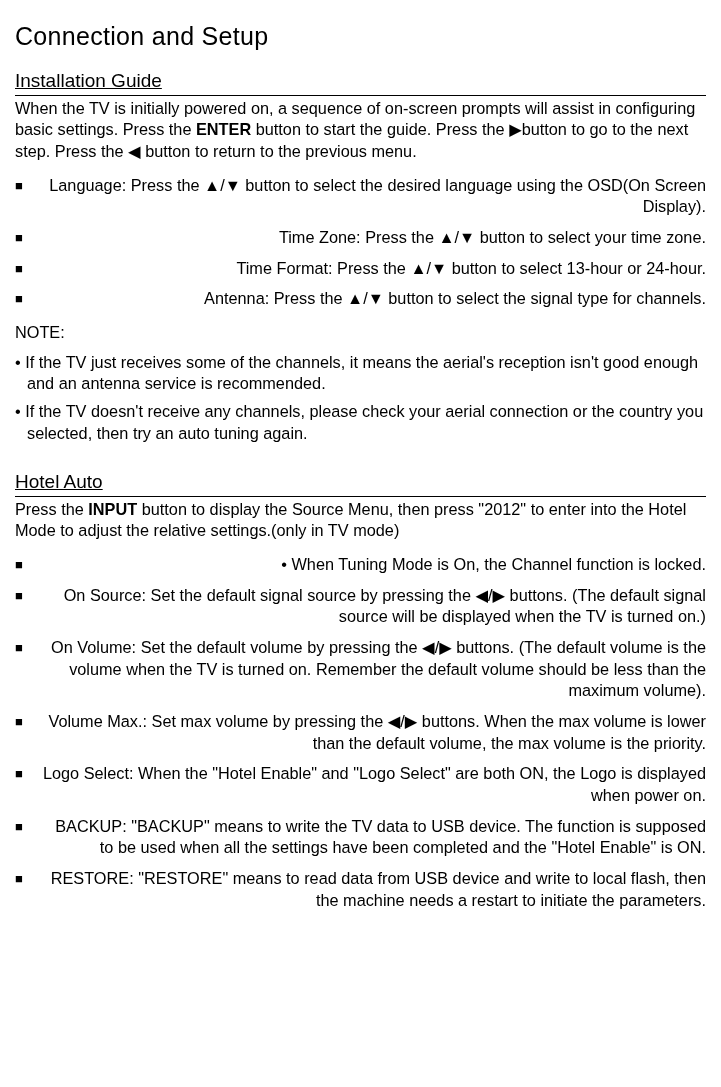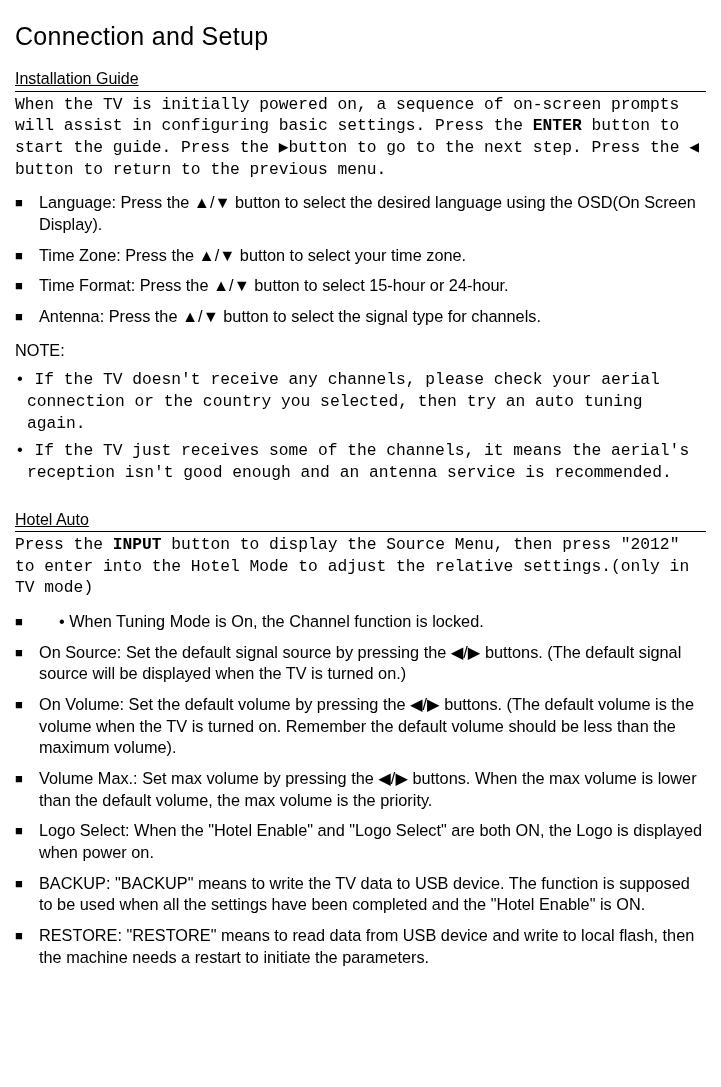--- a/index.html
+++ b/index.html
@@ -12,41 +12,41 @@
       line-height: 1.33;
       font-weight: 400;
     }
     h1 {
       font-size: 25px;
       font-weight: 300;
       margin: 0 0 15px 0;
       letter-spacing: 0.3px;
     }
     h2 {
-      font-size: 16px;
+      font-size: 19px;
       font-weight: normal;
       margin: 0 0 2px 0;
       text-decoration: underline;
       border-bottom: 1px solid #000;
       padding-bottom: 1px;
     }
     h2.hotel {
       margin-top: 25px;
     }
     p {
       margin: 0 1px 12px 0;
-      font-family: Liberation Mono, monospace;
     }
     .strong {
       font-weight: bold;
     }
     ul.square {
       list-style: none;
       padding-left: 20px;
       margin: 12px 0;
+      text-align: right;
     }
     ul.square > li {
       margin-bottom: 9px;
       position: relative;
       padding-left: 4px;
     }
     ul.square > li:before {
       content: "■";
       position: absolute;
       left: -20px;
@@ -78,28 +78,28 @@
 
 <h2>Installation Guide</h2>
 
 <p>
   <span>When the TV is initially powered on, a sequence of on-screen prompts will assist in configuring basic settings. Press the </span><span class="strong">ENTER</span><span> button to start the guide. Press the ▶button to go to the next step. Press the ◀ button to return to the previous menu.</span>
 </p>
 
 <ul class="square">
   <li>Language: Press the ▲/▼ button to select the desired language using the OSD(On Screen Display).</li>
   <li>Time Zone: Press the ▲/▼ button to select your time zone.</li>
-  <li>Time Format: Press the ▲/▼ button to select 15-hour or 24-hour.</li>
+  <li>Time Format: Press the ▲/▼ button to select 13-hour or 24-hour.</li>
   <li>Antenna: Press the ▲/▼ button to select the signal type for channels.</li>
 </ul>
 
 <div class="note-label">NOTE:</div>
 <div class="notes">
+  <p>• If the TV just receives some of the channels, it means the aerial's reception isn't good enough and an antenna service is recommended.</p>
   <p>• If the TV doesn't receive any channels, please check your aerial connection or the country you selected, then try an auto tuning again.</p>
-  <p>• If the TV just receives some of the channels, it means the aerial's reception isn't good enough and an antenna service is recommended.</p>
 </div>
 
 <h2 class="hotel">Hotel Auto</h2>
 
 <p style="margin-bottom:10px">
   <span>Press the </span><span class="strong"> INPUT </span><span> button to display the Source Menu, then press "2012" to enter into the Hotel Mode to adjust the relative settings.(only in TV mode)</span>
 </p>
 
 <ul class="square hotel-list">
   <li>

